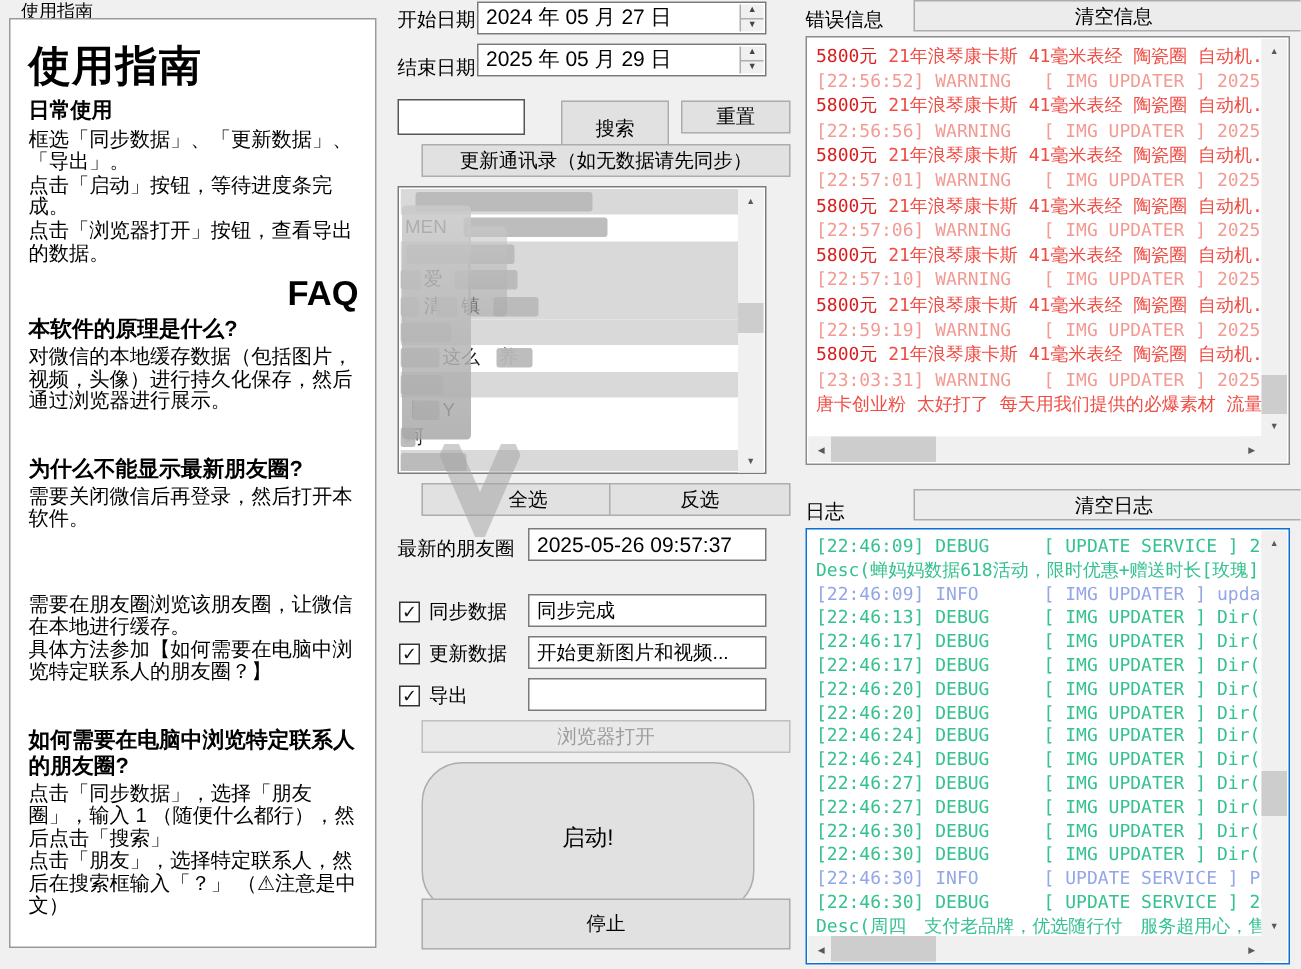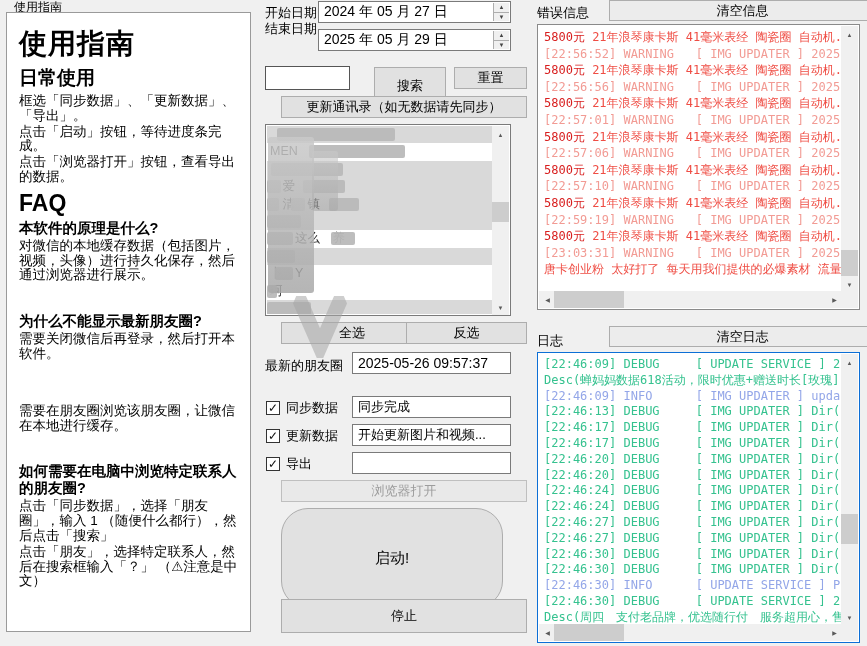--- a/index.html
+++ b/index.html
@@ -11,22 +11,22 @@
   }
   *{box-sizing:border-box; margin:0; padding:0;}
   body{width:867px;height:646px;overflow:hidden;background:var(--win-bg);
        font-family:"Liberation Sans",sans-serif;color:#000;position:relative;}
   .abs{position:absolute;}
   
   .guide-caption{left:14px;top:-1px;font-size:12px;}
   .guide-box{left:6px;top:12px;width:245px;height:620px;background:var(--panel-bg);
              border:1px solid #9a9a9a;padding:10px 11px 6px 12px;overflow:hidden;}
   .guide-box h1{font-size:28px;font-weight:bold;letter-spacing:1px;margin:2px 0 2px;}
-  .guide-box h2{font-size:19px;font-weight:bold;margin:1px 0 3px;}
-  .guide-box h2.faq{font-size:23px;margin-top:5px;}
+  .guide-box h2{font-size:14px;font-weight:bold;margin:1px 0 3px;}
+  .guide-box h2.faq{font-size:23px;margin-top:5px;text-align:right;}
   .guide-box p{font-size:13.5px;line-height:14.8px;margin:0 0 1px;}
   .qa{margin-bottom:30px;}
   .qa:last-child{margin-bottom:0;}
   .qa .q{font-size:14.5px;font-weight:bold;line-height:17px;margin-bottom:2px;}
   .qa.gap-lg{margin-bottom:42px;}
   
   .lbl{font-size:13px;white-space:nowrap;}
   .btn{background:var(--btn-bg);border:1px solid var(--btn-border);font-size:13px;
        display:flex;align-items:center;justify-content:center;cursor:default;
        font-family:"Liberation Sans",sans-serif;margin-left:16px;}
@@ -87,38 +87,39 @@
   <div class="qa">
     <div class="q">本软件的原理是什么?</div>
     <p>对微信的本地缓存数据（包括图片，视频，头像）进行持久化保存，然后通过浏览器进行展示。</p>
   </div>
   <div class="qa gap-lg">
     <div class="q">为什么不能显示最新朋友圈?</div>
     <p>需要关闭微信后再登录，然后打开本软件。</p>
   </div>
   <div class="qa">
     <p>需要在朋友圈浏览该朋友圈，让微信在本地进行缓存。</p>
+    <p>具体方法参加【如何需要在电脑中浏览特定联系人的朋友圈？】</p>
   </div>
   <div class="qa">
     <div class="q">如何需要在电脑中浏览特定联系人的朋友圈?</div>
     <p>点击「同步数据」，选择「朋友圈」，输入 1 （随便什么都行），然后点击「搜索」</p>
     <p>点击「朋友」，选择特定联系人，然后在搜索框输入「？」 （⚠注意是中文）</p>
 
   </div>
 </div>
 
 <span class="abs lbl" style="left:265px;top:4px;">开始日期</span>
 <div class="abs field" style="left:318px;top:1px;width:193px;height:22px;">
   <span>2024 年 05 月 27 日</span>
   <div class="spinner">
     <div class="spin-half">▲</div>
     <div class="spin-half">▼</div>
   </div>
 </div>
-<span class="abs lbl" style="left:265px;top:20px;">结束日期</span>
+<span class="abs lbl" style="left:265px;top:36px;">结束日期</span>
 <div class="abs field" style="left:318px;top:29px;width:193px;height:22px;">
   <span>2025 年 05 月 29 日</span>
   <div class="spinner">
     <div class="spin-half">▲</div>
     <div class="spin-half">▼</div>
   </div>
 </div>
 
 <input class="abs" style="left: 265px; top: 66px; width: 85px; height: 24px; border: 1px solid rgb(85, 85, 85); font-size: 13px; padding: 0px 4px;" value="">
 <div class="abs btn" style="left:358px;top:67px;width:72px;height:38px;">搜索</div>

